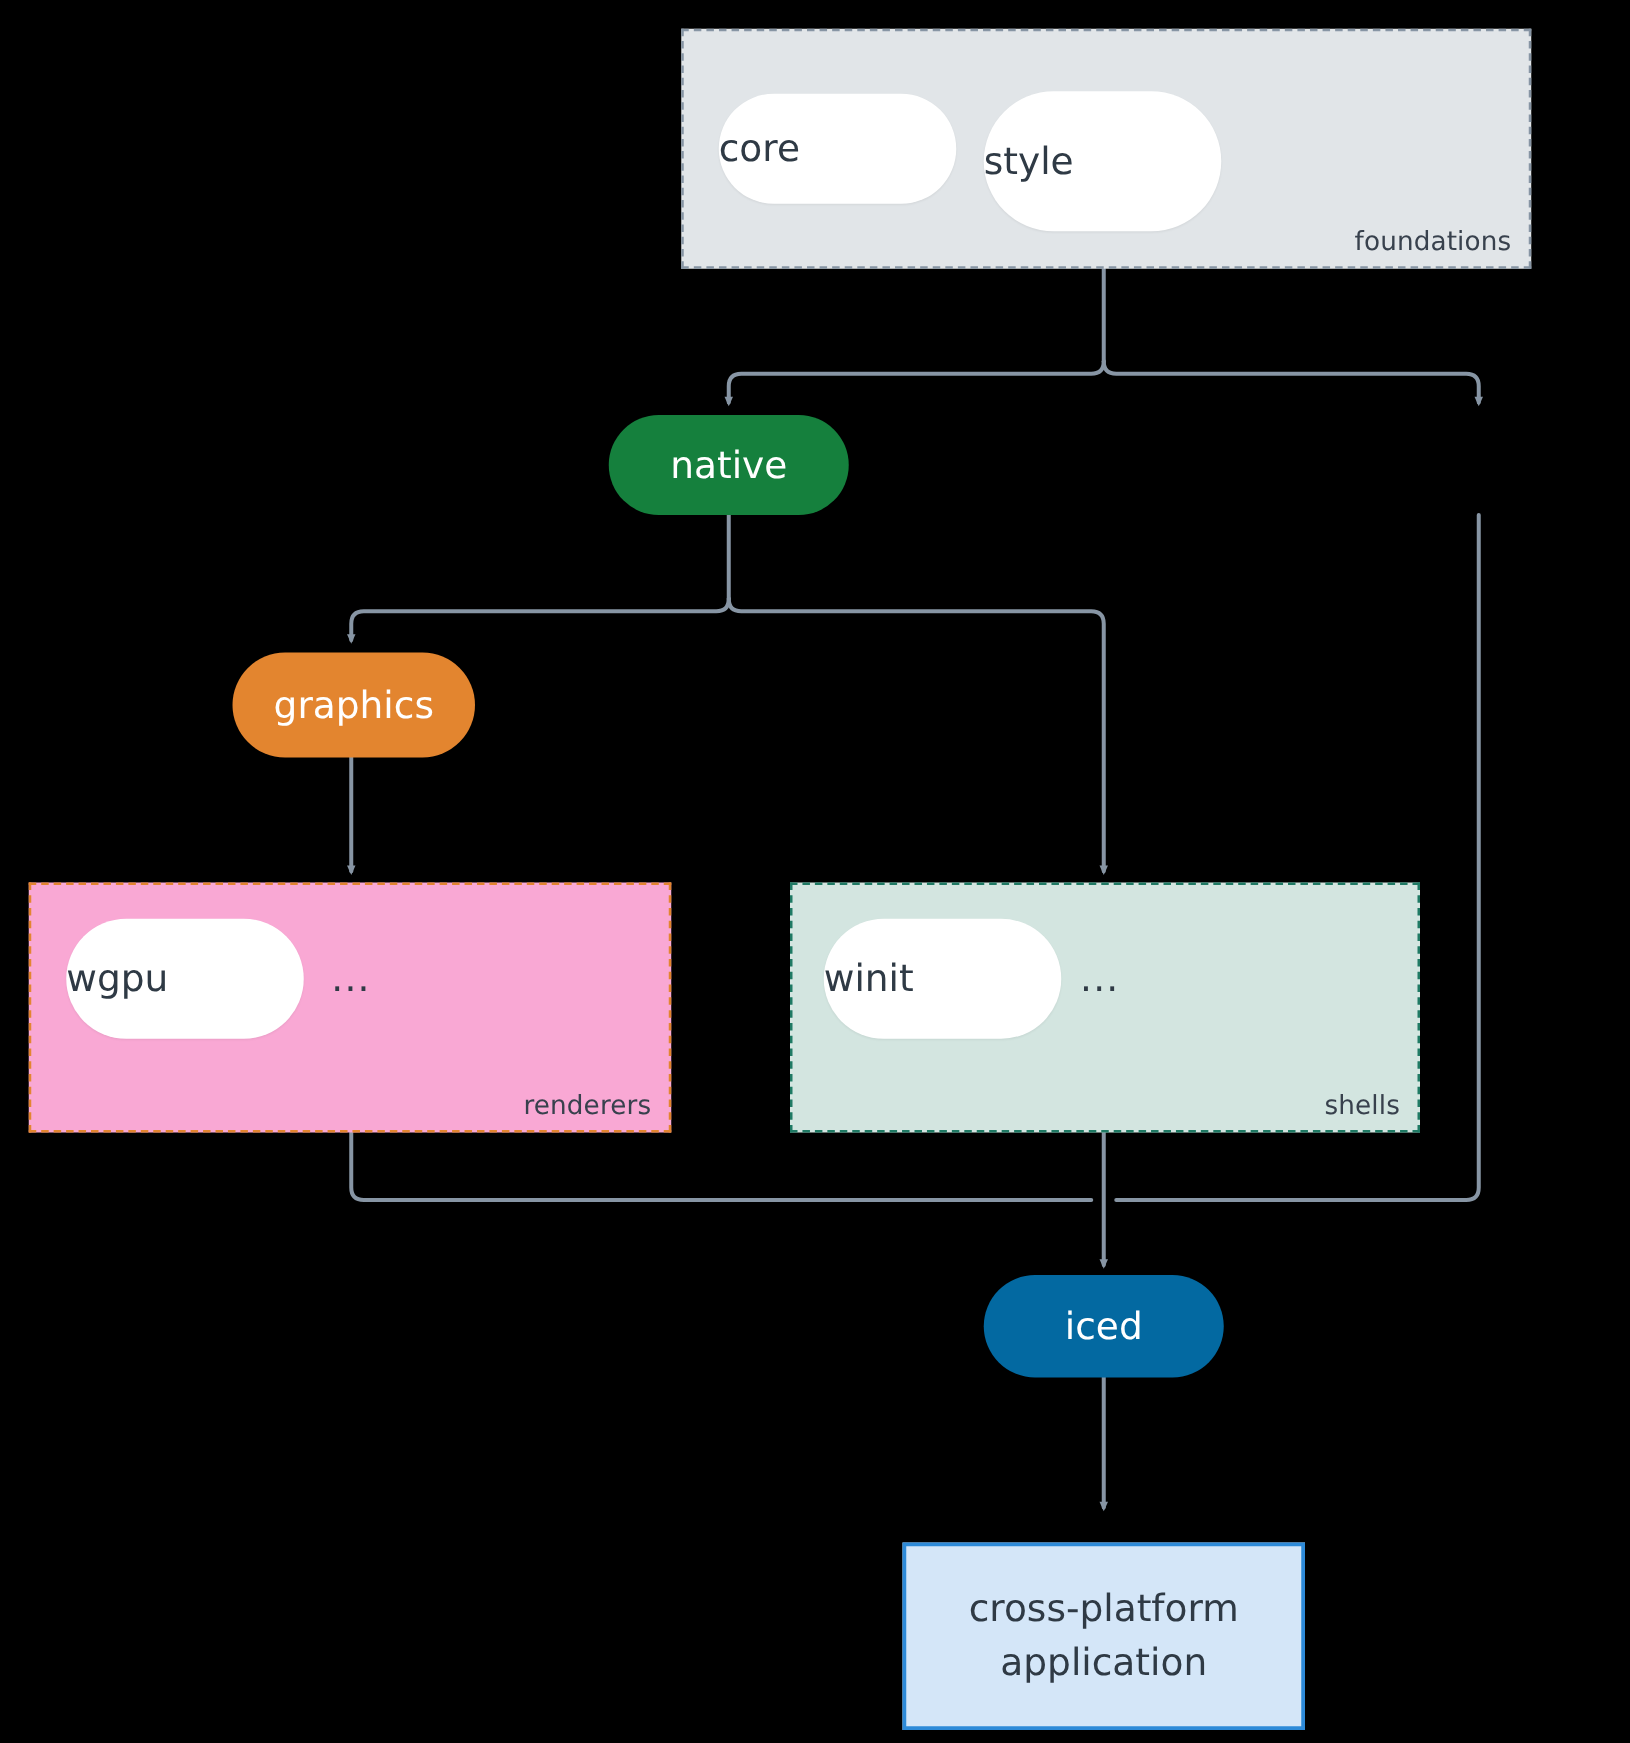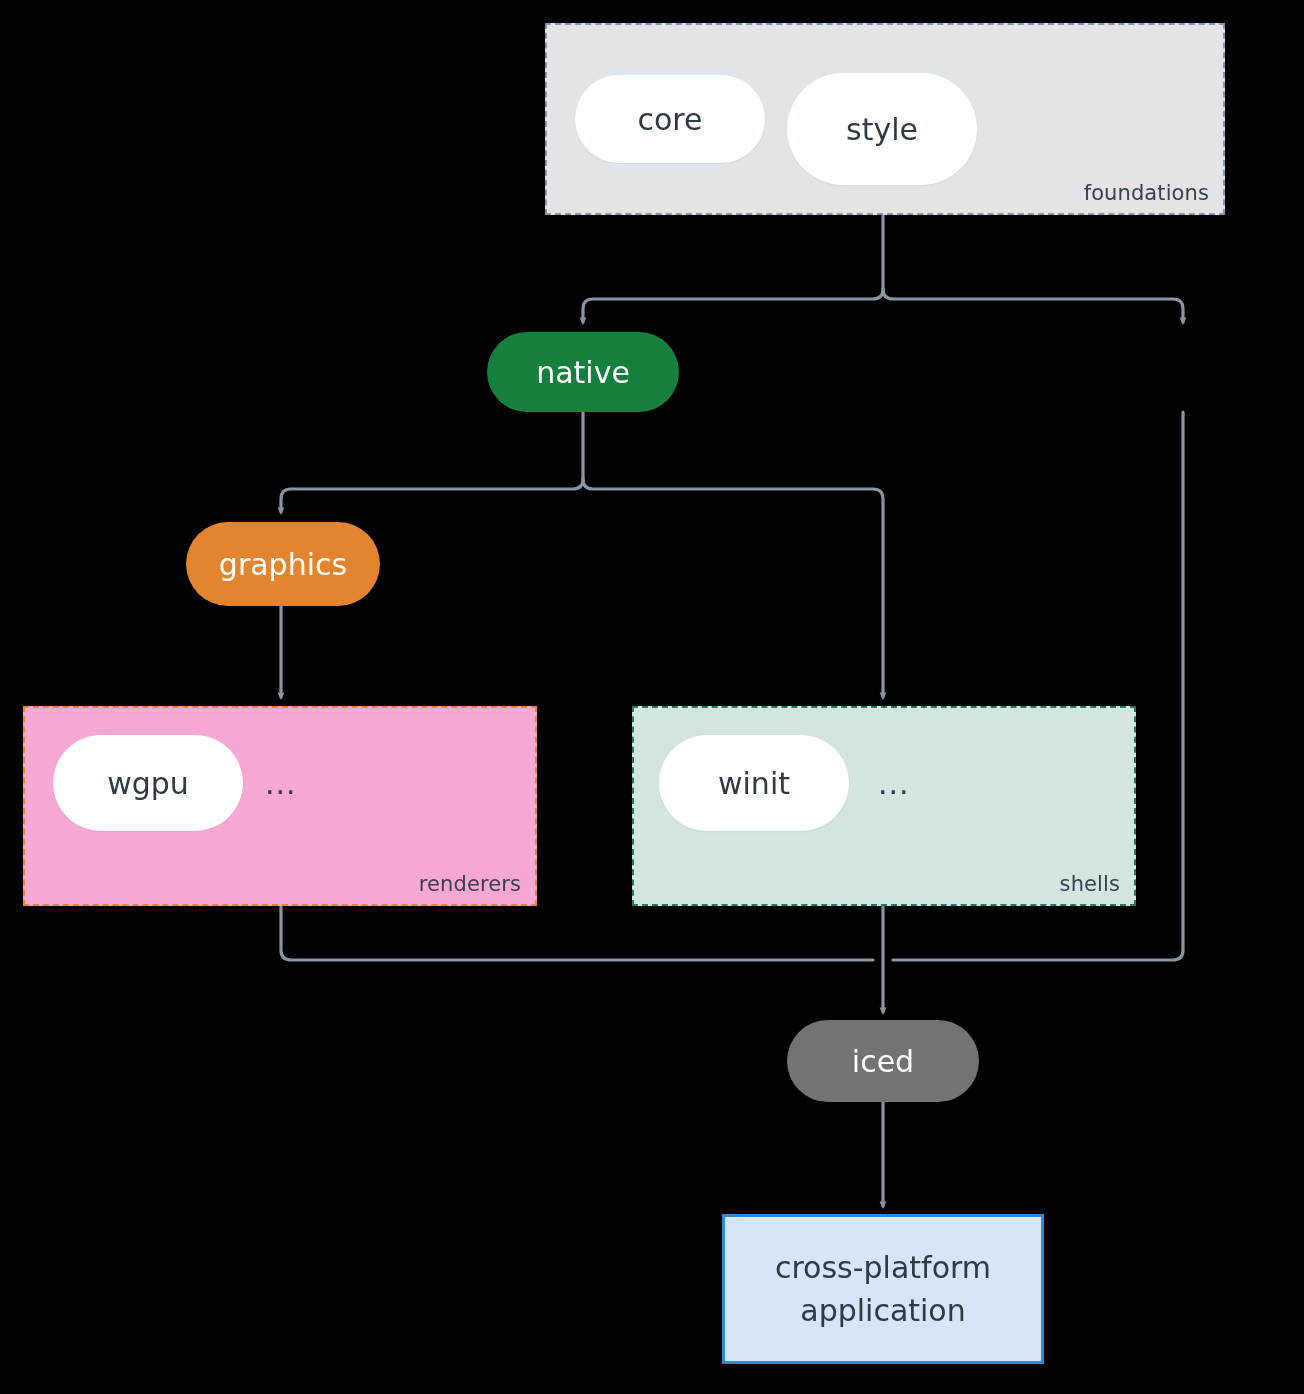--- a/index.html
+++ b/index.html
@@ -40,21 +40,20 @@
     left: 0;
     top: 0;
     display: flex;
     align-items: center;
   }
   .white-pill {
     background: #ffffff;
     border-radius: 999px;
     display: flex;
     align-items: center;
-    justify-content: center;
     color: #2f3a45;
     font-size: 30px;
     box-shadow: 0 1px 2px rgba(0,0,0,0.06);
   }
   .ellipsis {
     color: #2f3a45;
     font-size: 30px;
     letter-spacing: 1px;
   }
   .node-pill {
@@ -70,20 +69,21 @@
   .rect-node {
     position: absolute;
     box-sizing: border-box;
     display: flex;
     align-items: center;
     justify-content: center;
     text-align: center;
     color: #2f3a45;
     font-size: 30px;
     line-height: 1.45;
+    margin-top: 20px;
   }
 </style>
 </head>
 <body>
 
 <div id="canvas">
 
   <svg class="edges" viewBox="0 0 1304 1394">
     <defs>
       <marker id="ah" markerWidth="10" markerHeight="10" refX="5.2" refY="4" orient="auto" markerUnits="userSpaceOnUse">
@@ -135,30 +135,30 @@
     <div class="pill-row" style="left:28px; top:27px; gap:22px;">
       <div class="white-pill" style="width:190px; height:96px;">
         <span>wgpu</span>
       </div>
       <div class="ellipsis">...</div>
     </div>
     <div class="group-label">renderers</div>
   </div>
 
   <div class="group-box" style="left:632px; top:706px; width:504px; height:200px; background:#d3e5e0; border:2px dashed #1f7a64;">
-    <div class="pill-row" style="left:25px; top:27px; gap:29px;">
+    <div class="pill-row" style="left:25px; top:27px; gap:15px;">
       <div class="white-pill" style="width:190px; height:96px;">
         <span>winit</span>
       </div>
       <div class="ellipsis">...</div>
     </div>
     <div class="group-label">shells</div>
   </div>
 
-  <div class="node-pill" style="left:787px; top:1020px; width:192px; height:82px; background:#737373;">
+  <div class="node-pill" style="left:787px; top:1020px; width:192px; height:82px; background:#0369a1;">
     <span>iced</span>
   </div>
 
   <div class="rect-node" style="left:722px; top:1214px; width:322px; height:150px; background:#d4e6f8; border:3px solid #2d8ad8;">
     <div>
       <div>cross-platform</div>
       <div>application</div>
     </div>
   </div>
 

